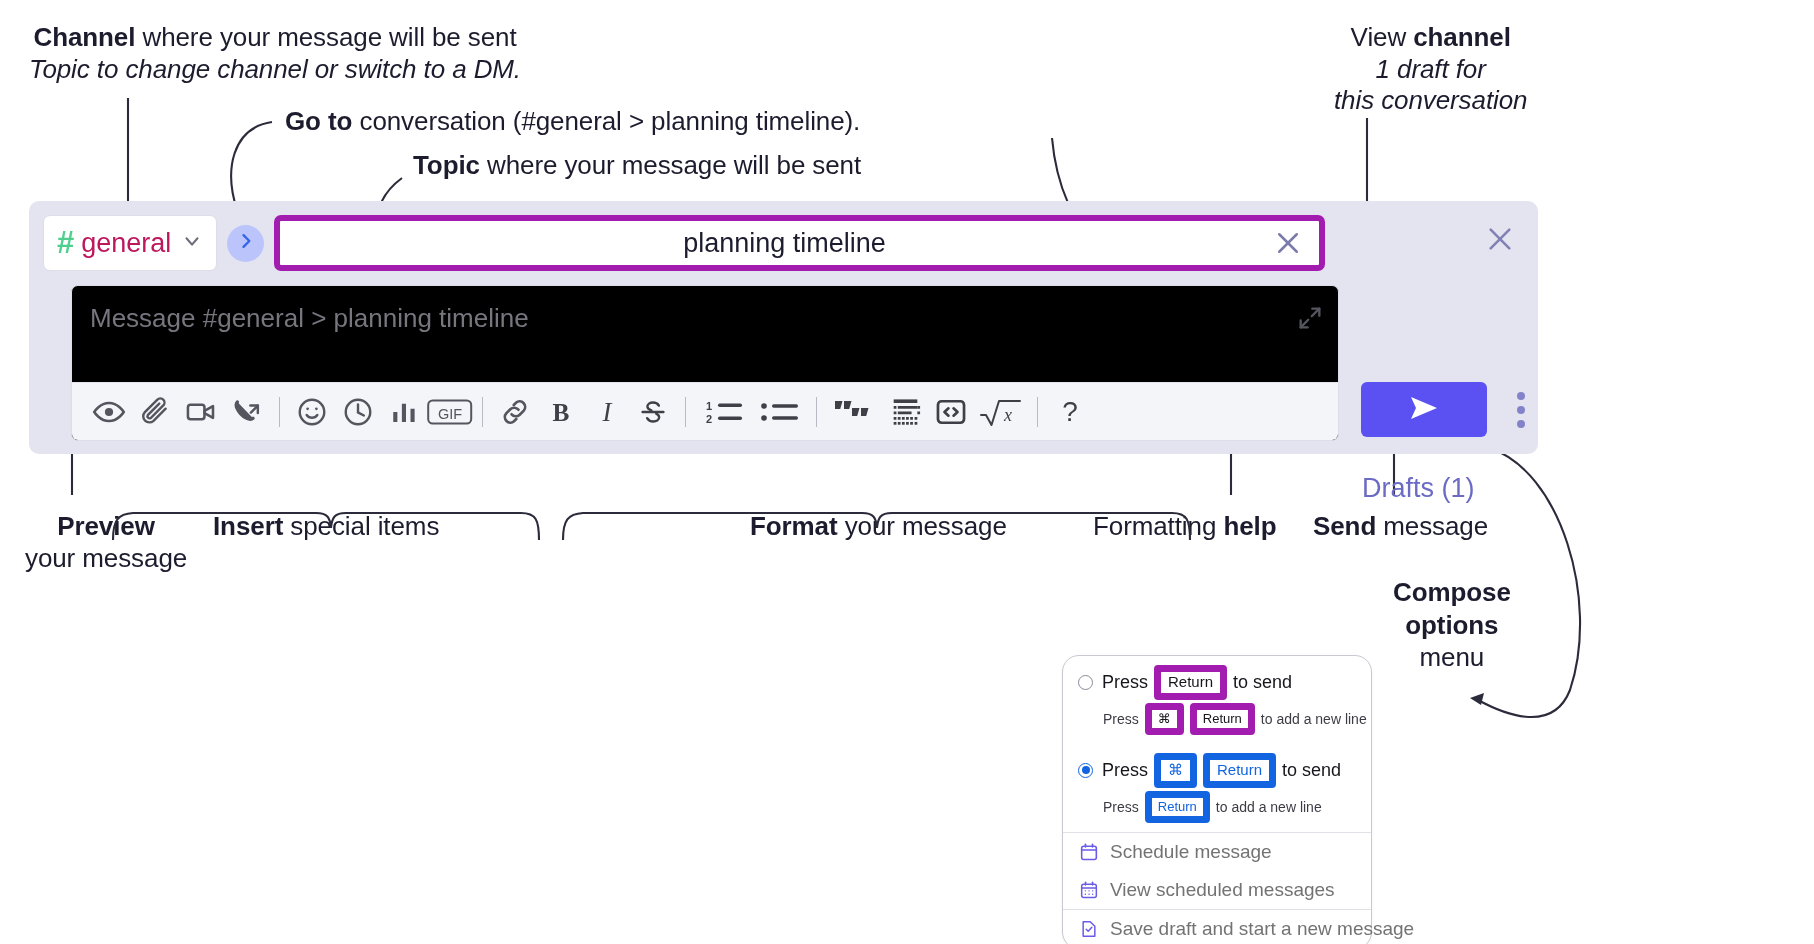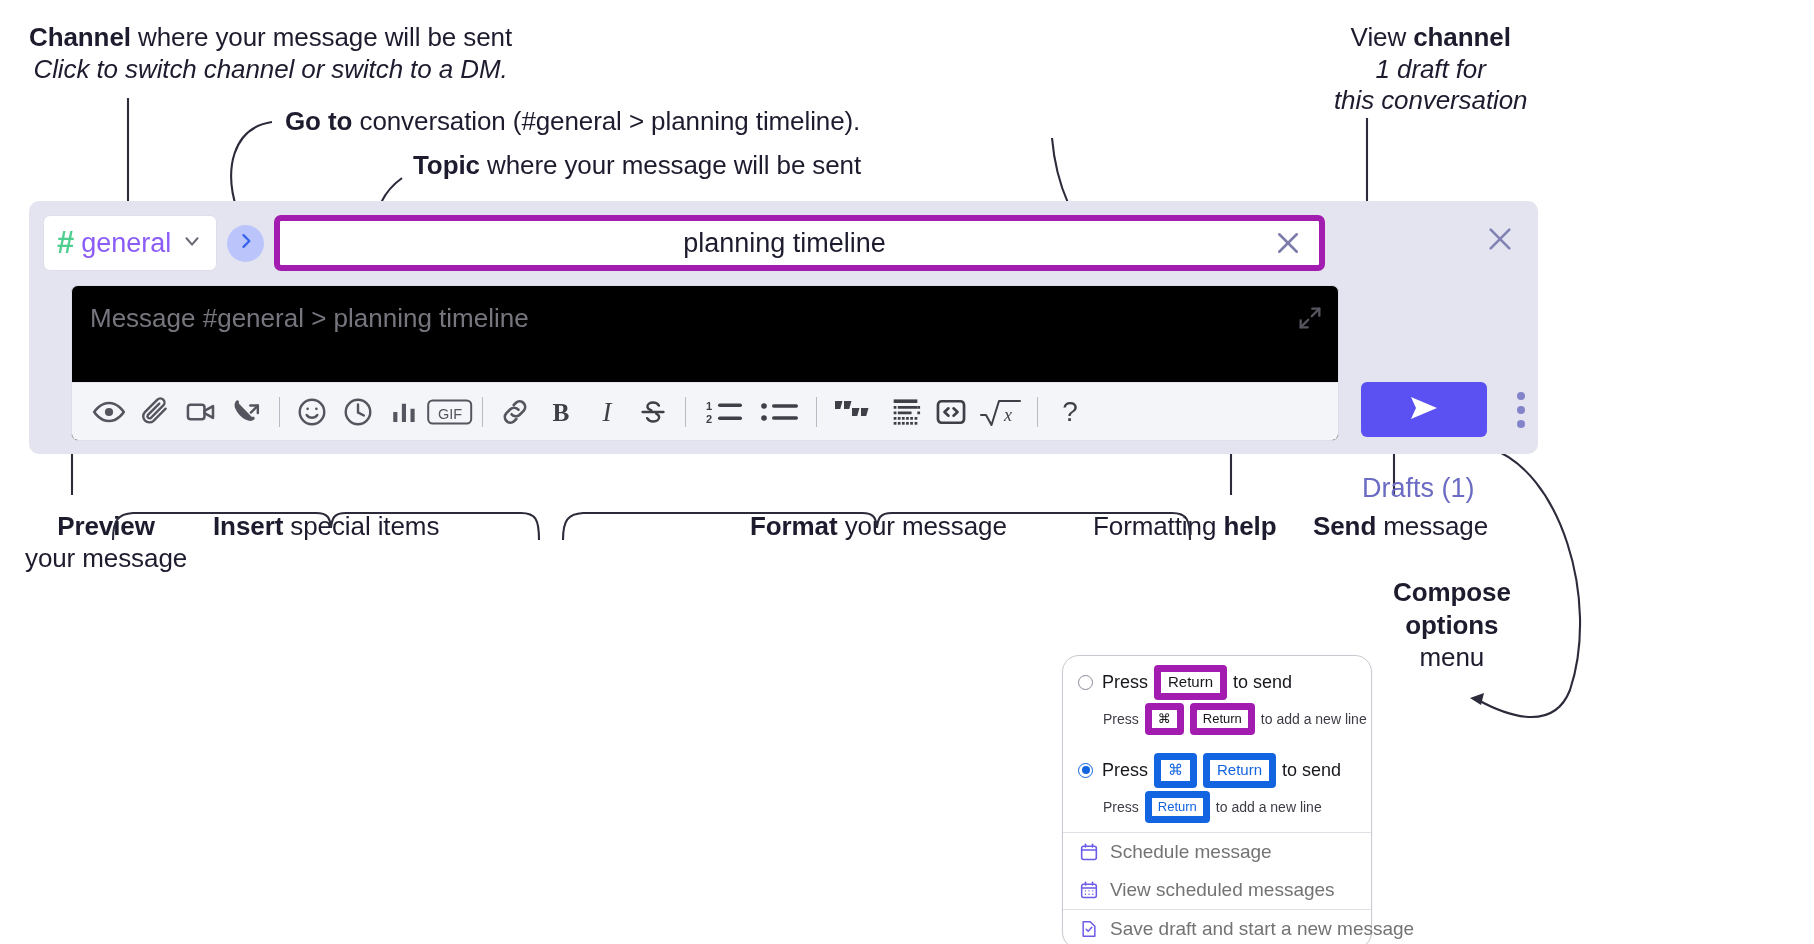--- a/index.html
+++ b/index.html
@@ -43,21 +43,21 @@
     width:174px;height:56px;
     background:#ffffff;
     border:1px solid #dedeea;
     border-radius:7px;
     display:flex;align-items:center;
     padding:0 13px;
     box-sizing:border-box;
     gap:7px;
   }
   .hash{color:#4fcf8f;font-size:31px;font-weight:700;line-height:1;margin-top:-2px;}
-  .channel-name{font-size:27px;color:#8b5cf6;}
+  .channel-name{font-size:27px;color:#be185d;}
   .chev{margin-left:auto;}
   .goto-btn{
     width:37px;height:37px;border-radius:50%;
     background:#bcc5fb;
     display:flex;align-items:center;justify-content:center;
     margin:0 10px;
     flex:none;
   }
   .topic-field{
     width:1051px;height:56px;
@@ -144,21 +144,21 @@
   .mitem{display:flex;align-items:center;gap:11px;padding:8px 0 8px 16px;font-size:19px;color:#737373;white-space:nowrap;}
   .mitem .ic{width:20px;height:20px;flex:none;display:flex;align-items:center;justify-content:center;color:#6b5ce7;}
 </style>
 </head>
 <body>
 
 <div class="stage">
 
   <div class="anno" style="left:29px;top:22px;">
     <div><b>Channel</b><span> where your message will be sent</span></div>
-    <div class="ital">Click to switch channel or switch to a DM.</div>
+    <div class="ital">Topic to change channel or switch to a DM.</div>
   </div>
 
   <div class="anno" style="left:285px;top:106px;">
     <b>Go to</b><span> conversation (#general &gt; planning timeline).</span>
   </div>
 
   <div class="anno" style="left:413px;top:150px;">
     <b>Topic</b><span> where your message will be sent</span>
   </div>
 

